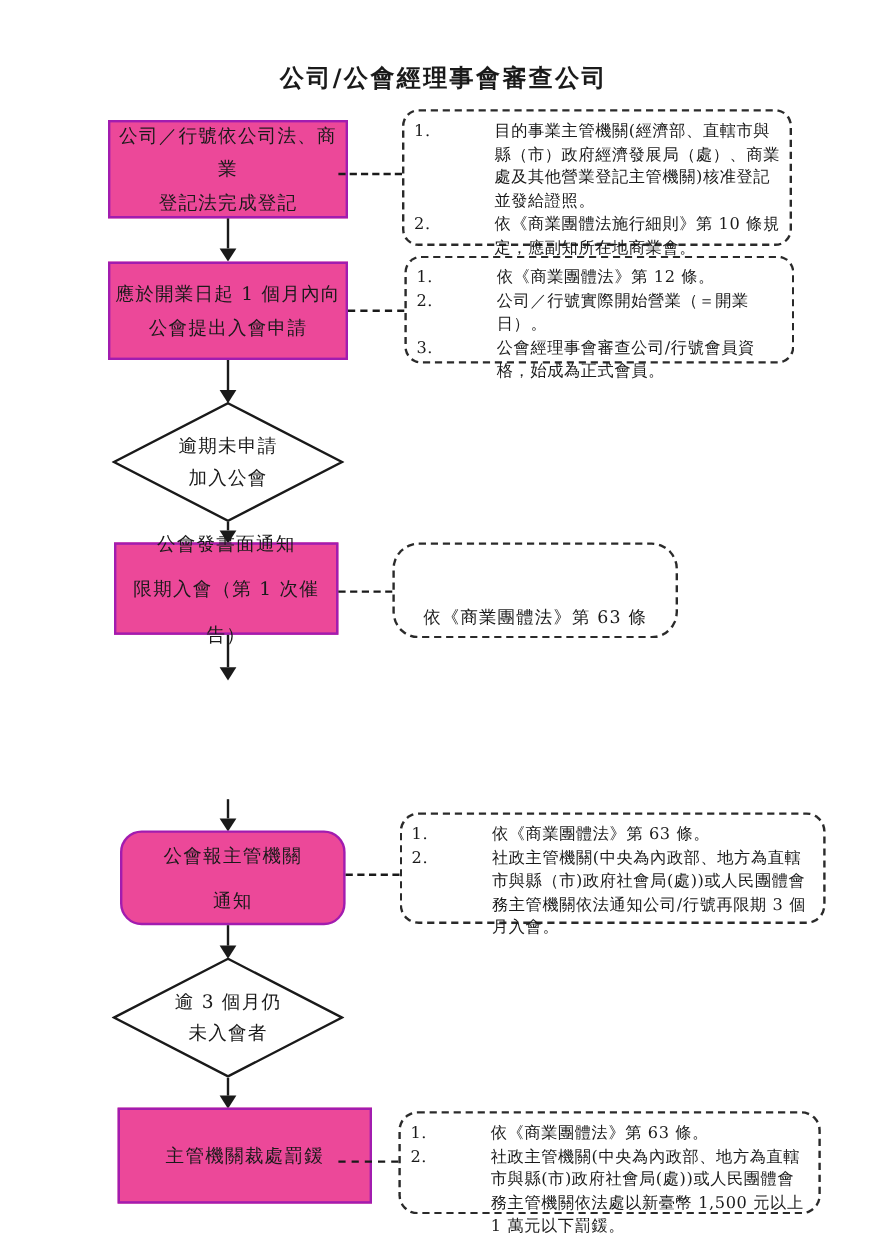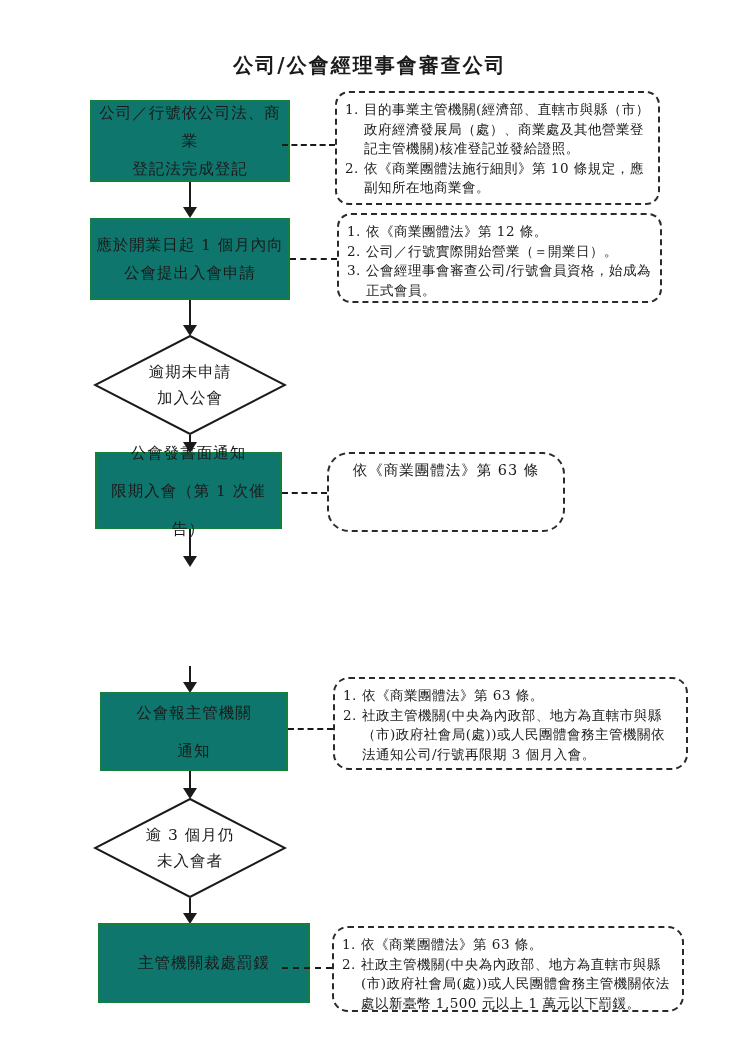--- a/index.html
+++ b/index.html
@@ -10,21 +10,21 @@
     font-family:"DejaVu Serif","Liberation Serif",serif;
     color:#1a1a1a;
     overflow:hidden;
   }
   .title{
     position:absolute;top:52px;left:0;width:740px;
     text-align:center;font-size:20px;font-weight:bold;letter-spacing:2px;
   }
   .fbox{
     position:absolute;
-    border:2px solid #15803d;background:#0f766e;
+    border:2px solid #a21caf;background:#ec4899;
     display:flex;align-items:center;justify-content:center;
     text-align:center;font-size:15.5px;
     white-space:pre-line;letter-spacing:1px;
     box-sizing:border-box;
   }
   .lh-n{line-height:28px;}
   .lh-t{line-height:38px;}
   .diamond{position:absolute;width:194px;height:100px;}
   .diamond svg{position:absolute;left:0;top:0;}
   .dlabel{
@@ -43,23 +43,23 @@
   .connector{position:absolute;height:0;border-top:2px dashed #1a1a1a;}
   .note{
     position:absolute;
     border:2px dashed #2a2a2a;border-radius:15px;background:#ffffff;
     box-sizing:border-box;
     font-size:13.5px;line-height:19.5px;letter-spacing:0.5px;
     padding:7px 8px 5px 8px;
   }
   .note-item{display:flex;align-items:flex-start;}
   .note-num{flex:0 0 19px;text-align:left;}
-  .note-text{flex:1;}
+  .note-text{flex:1;margin-left:48px;}
   .note-center{
-    display:flex;align-items:flex-start;justify-content:center;
+    display:flex;align-items:flex-end;justify-content:center;
     text-align:center;font-size:14.5px;letter-spacing:1px;
   }
 </style>
 </head>
 <body>
 
 <div class="page">
 
   <div class="title">公司/公會經理事會審查公司</div>
 
@@ -105,21 +105,21 @@
     <div class="arrow-line"></div>
     <div class="arrow-head"></div>
   </div>
 
 
   <div class="arrow" style="left:182px;top:666px;height:27px;">
     <div class="arrow-line"></div>
     <div class="arrow-head"></div>
   </div>
 
-  <div class="fbox lh-t" style="left:100px;top:692px;width:188px;height:79px;">
+  <div class="fbox lh-t" style="left:100px;top:692px;width:188px;height:79px;border-radius:18px;">
     <span>公會報主管機關
 通知</span>
   </div>
 
   <div class="arrow" style="left:182px;top:771px;height:28px;">
     <div class="arrow-line"></div>
     <div class="arrow-head"></div>
   </div>
 
   <div class="diamond" style="left:93px;top:798px;">

